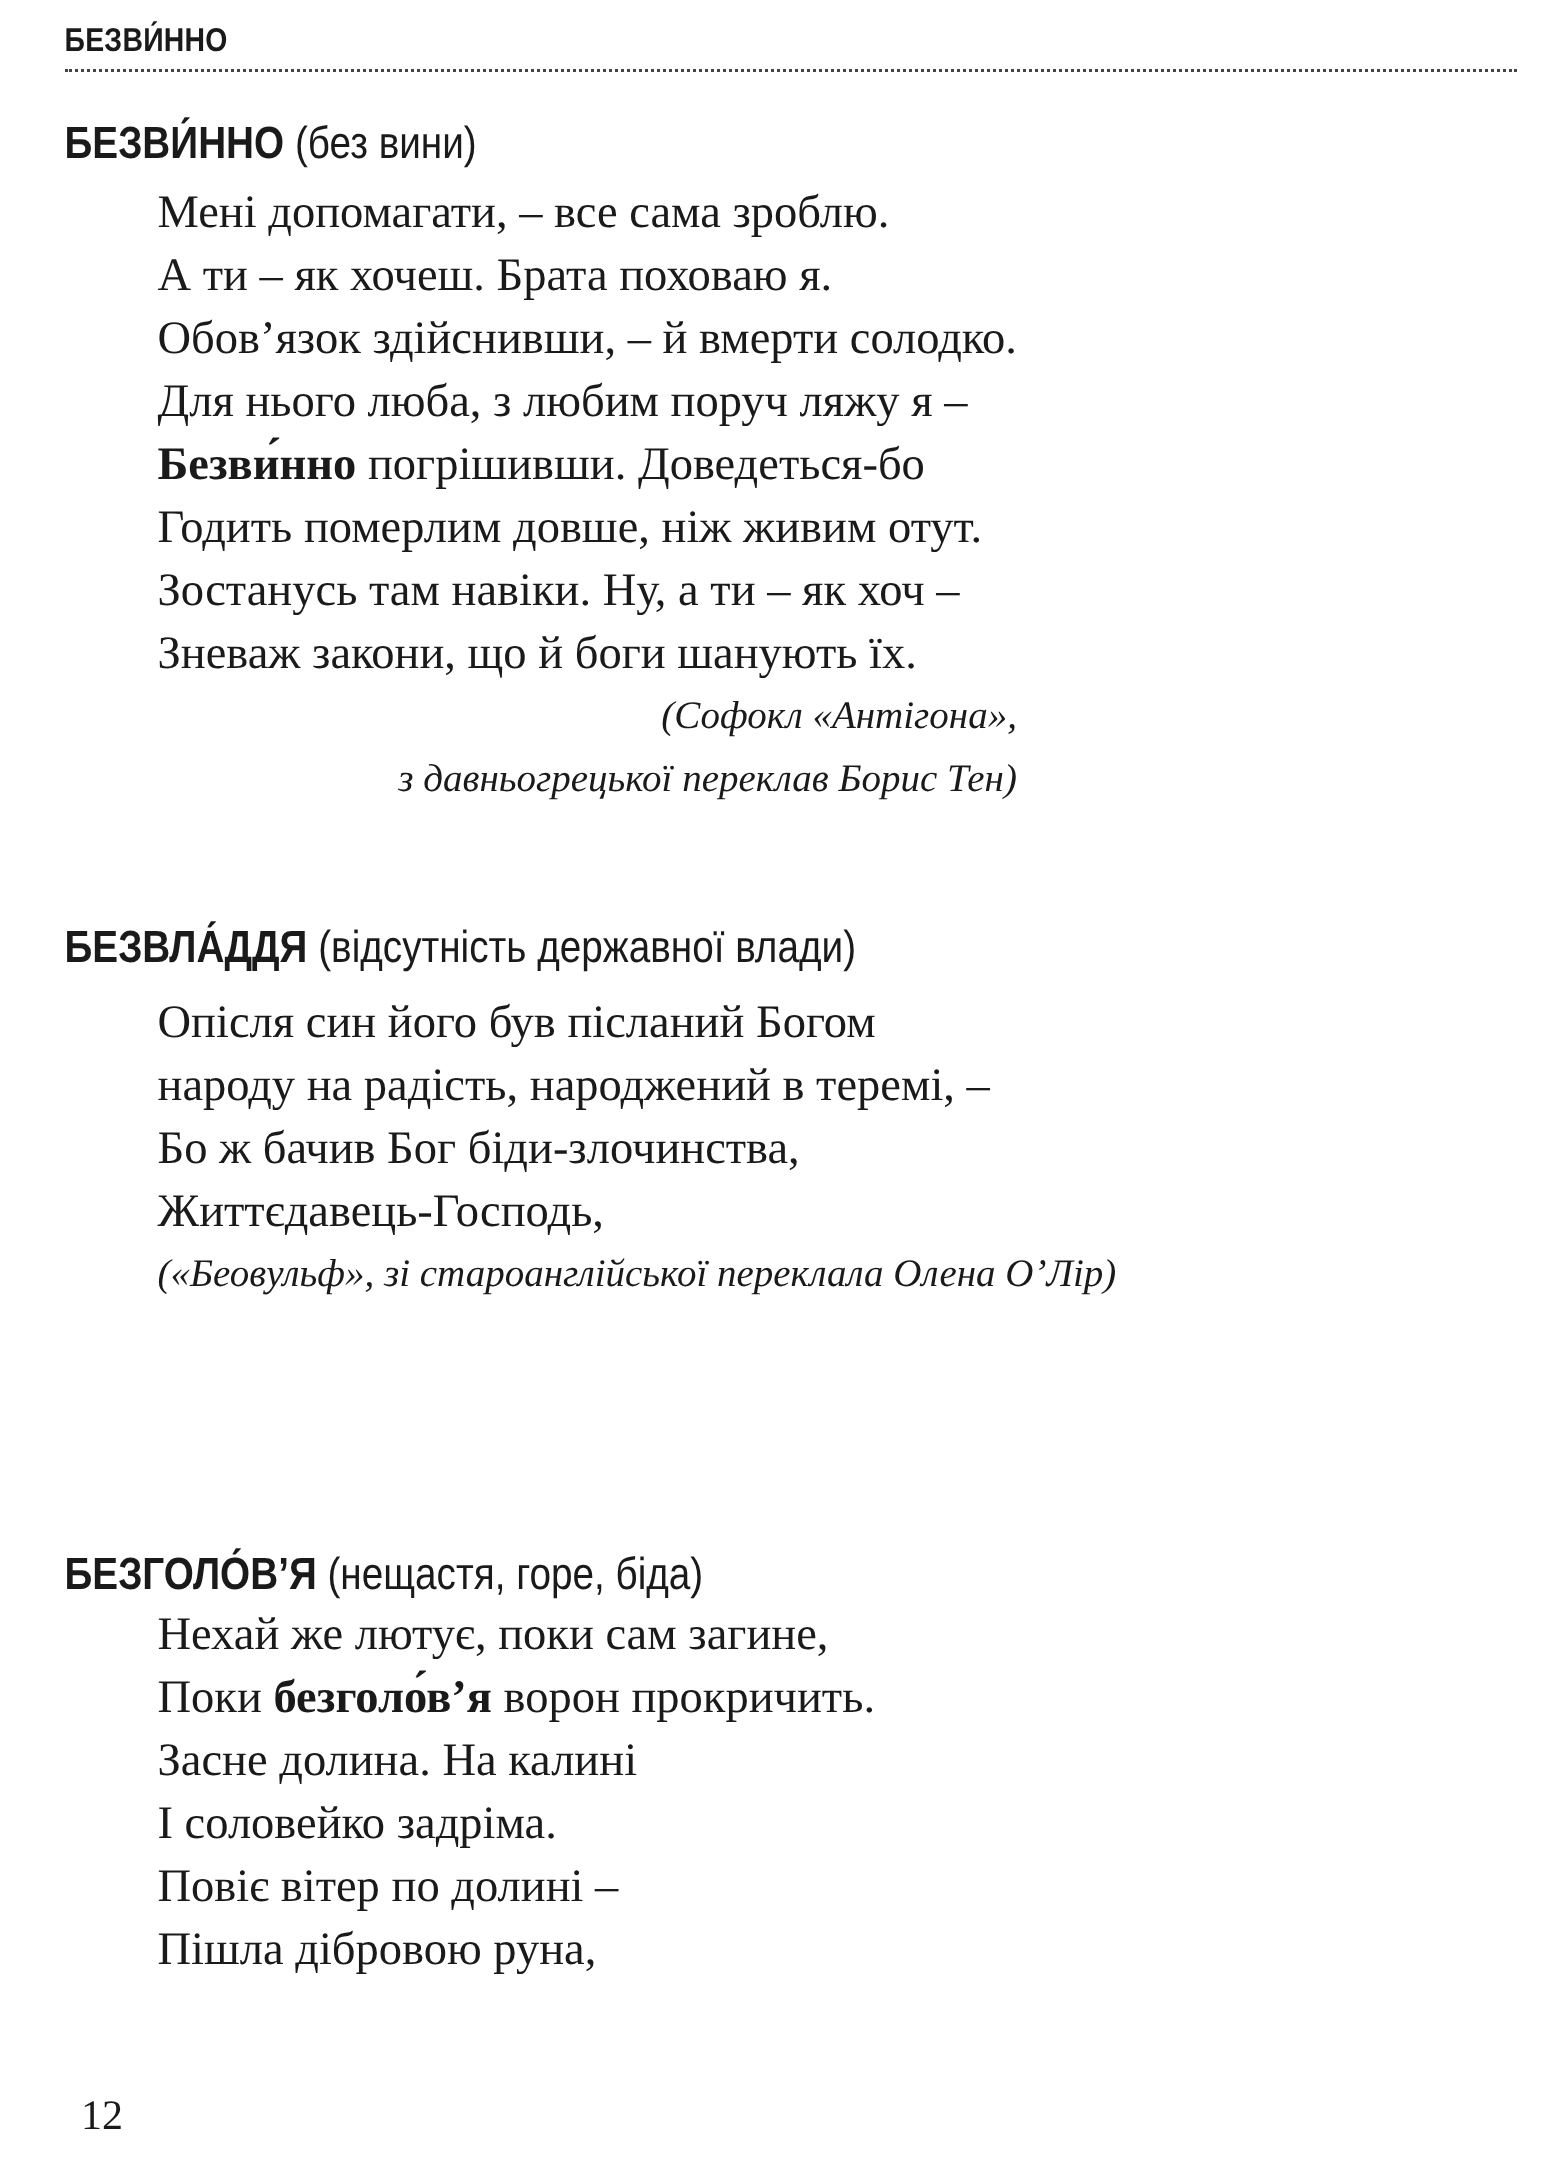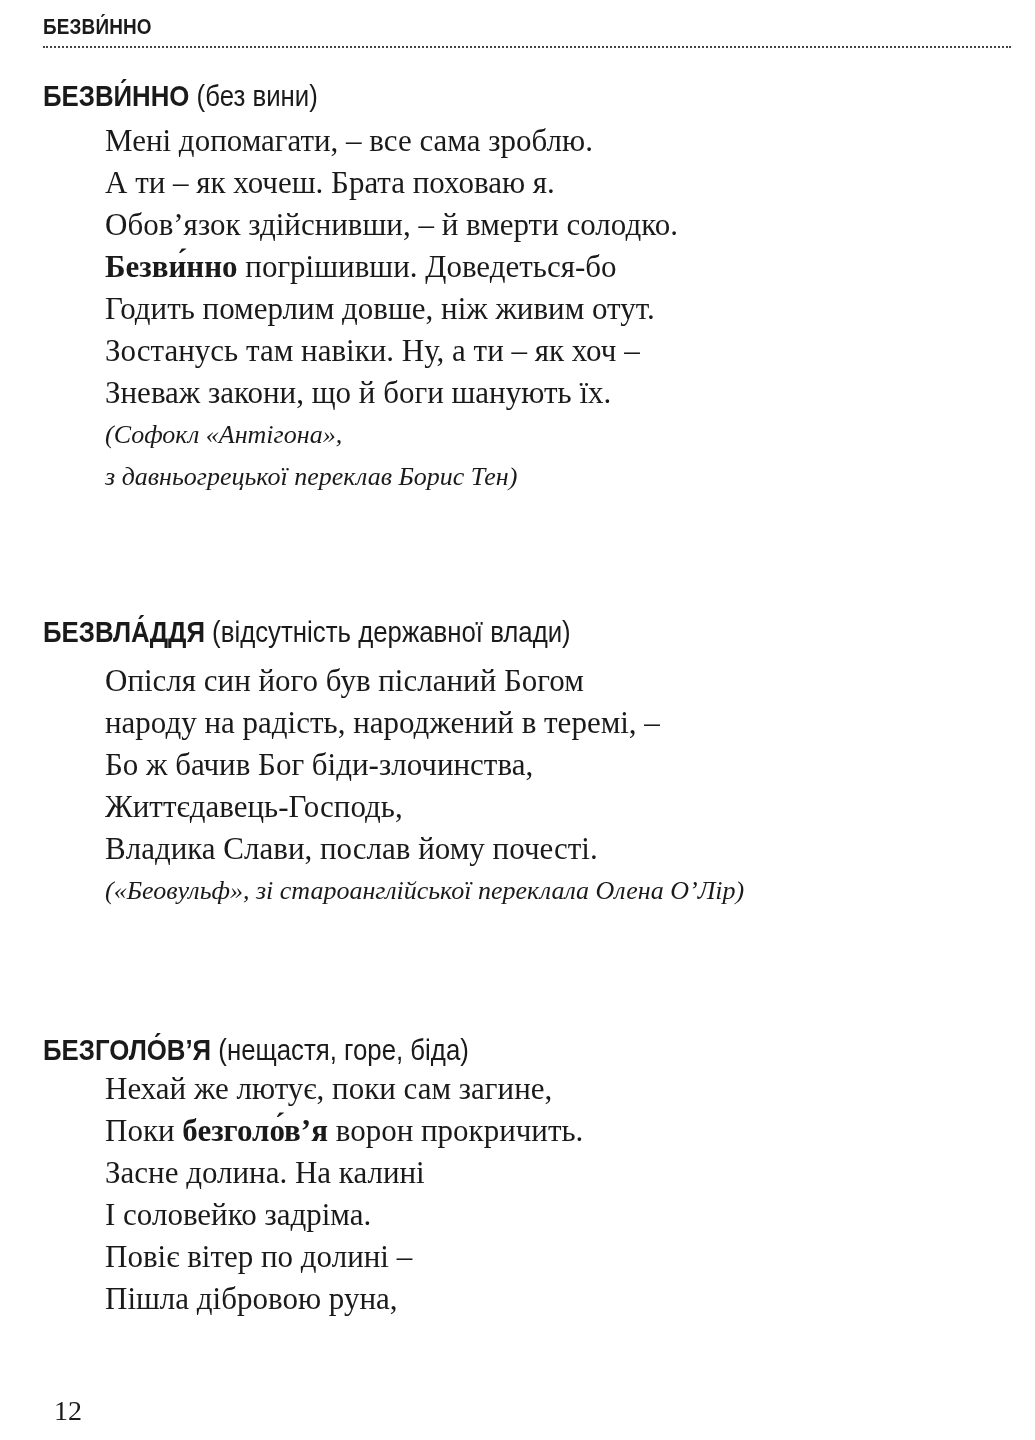--- a/index.html
+++ b/index.html
@@ -22,59 +22,59 @@
     .entry-head .gloss { font-weight: normal; }
     .verse {
       position: absolute; left: 105px;
       font-family: "Liberation Serif", serif; font-size: 31px; line-height: 42px;
       white-space: nowrap;
     }
     .verse .line { display: block; height: 42px; }
     .verse .hl { font-weight: bold; }
     .source {
       font-family: "Liberation Serif", serif; font-style: italic; font-size: 26px;
-      line-height: 42px; display: block; height: 42px; white-space: nowrap;
+      line-height: 42px; display: block; height: 42px; white-space: nowrap; text-align: right;
     }
     .page-number {
       position: absolute; left: 54px; top: 1395px;
       font-family: "Liberation Serif", serif; font-size: 28px;
     }
   </style>
 </head>
 <body>
 
 <div class="running-head">БЕЗВИ́ННО</div>
 <div class="dotted-rule"></div>
 
 <div class="entry-head" style="top:78px;">
   <span class="hw">БЕЗВИ́ННО</span>
   <span class="gloss">(без вини)</span>
 </div>
 <div class="verse" style="top:120px;">
   <span class="line"><span>Мені допомагати, – все сама зроблю.</span></span>
   <span class="line"><span>А ти – як хочеш. Брата поховаю я.</span></span>
   <span class="line"><span>Обов’язок здійснивши, – й вмерти солодко.</span></span>
+  <span class="line"><span>Для нього люба, з любим поруч ляжу я –</span></span>
   <span class="line"><span></span><span class="hl">Безви́нно</span><span> погрішивши. Доведеться-бо</span></span>
   <span class="line"><span>Годить померлим довше, ніж живим отут.</span></span>
   <span class="line"><span>Зостанусь там навіки. Ну, а ти – як хоч –</span></span>
   <span class="line"><span>Зневаж закони, що й боги шанують їх.</span></span>
   <span class="source">(Софокл «Антігона»,</span>
   <span class="source">з давньогрецької переклав Борис Тен)</span>
 </div>
 
 <div class="entry-head" style="top:614px;">
   <span class="hw">БЕЗВЛА́ДДЯ</span>
   <span class="gloss">(відсутність державної влади)</span>
 </div>
 <div class="verse" style="top:660px;">
   <span class="line"><span>Опісля син його був післаний Богом</span></span>
   <span class="line"><span>народу на радість, народжений в теремі, –</span></span>
   <span class="line"><span>Бо ж бачив Бог біди-злочинства,</span></span>
   <span class="line"><span>Життєдавець-Господь,</span></span>
-  <span class="line"><span>Владика Слави, послав йому почесті.</span></span>
   <span class="source">(«Беовульф», зі староанглійської переклала Олена О’Лір)</span>
 </div>
 
 <div class="entry-head" style="top:1032px;">
   <span class="hw">БЕЗГОЛО́В’Я</span>
   <span class="gloss">(нещастя, горе, біда)</span>
 </div>
 <div class="verse" style="top:1068px;">
   <span class="line"><span>Нехай же лютує, поки сам загине,</span></span>
   <span class="line"><span>Поки </span><span class="hl">безголо́в’я</span><span> ворон прокричить.</span></span>

